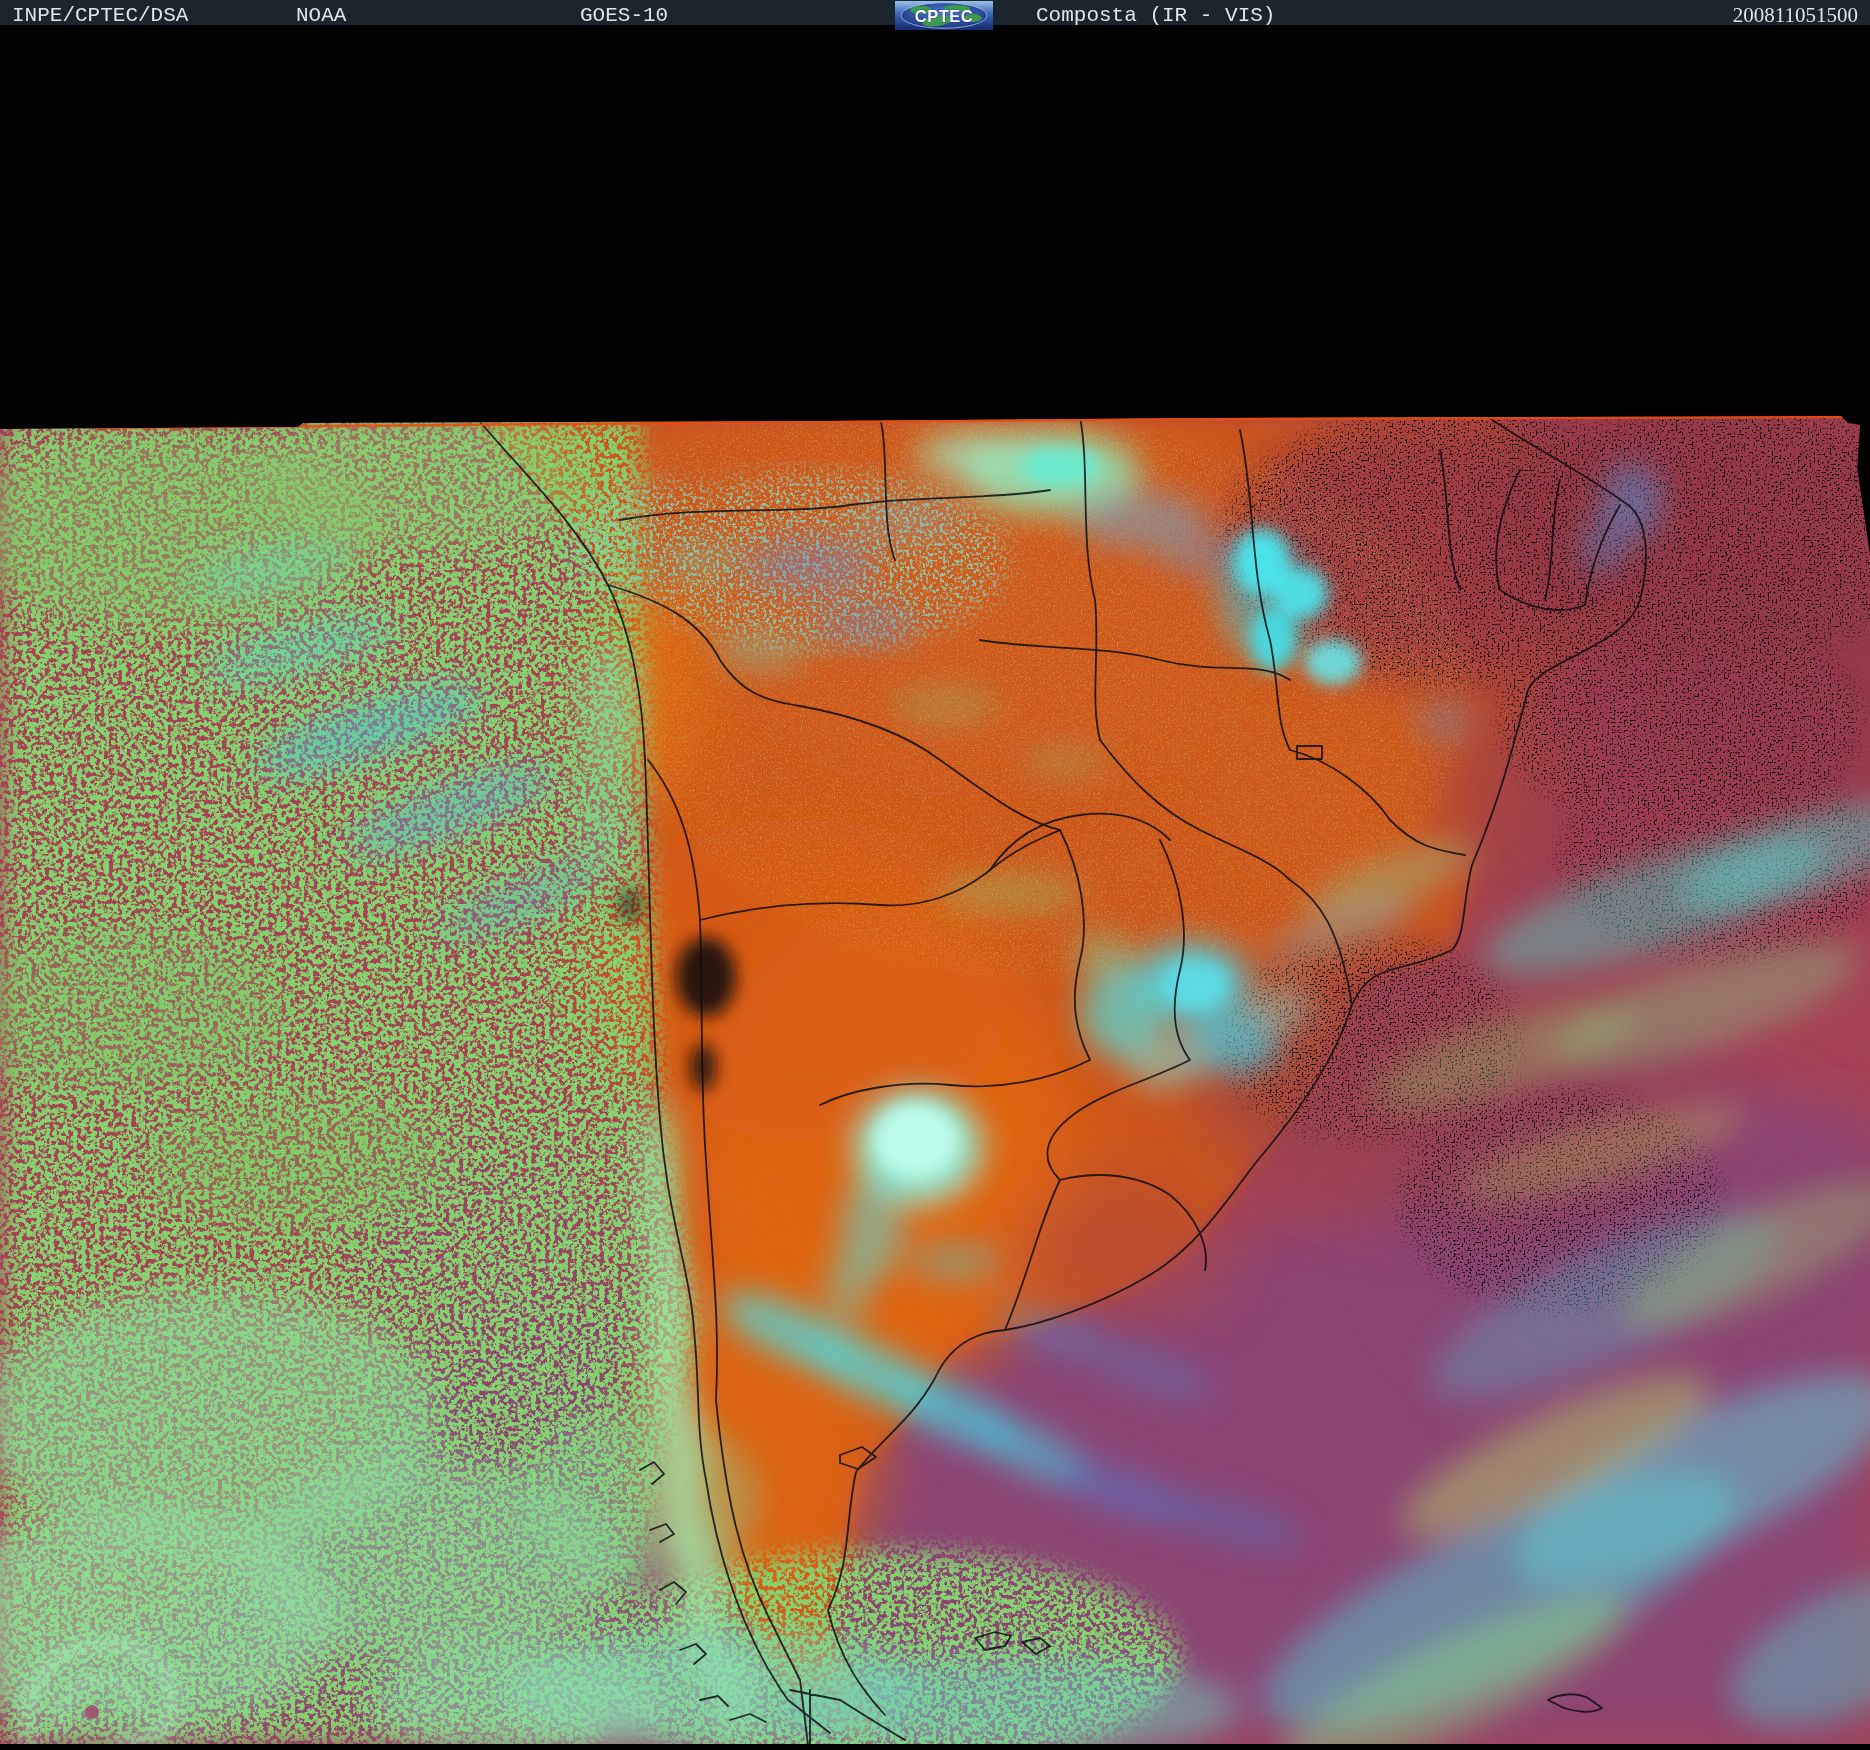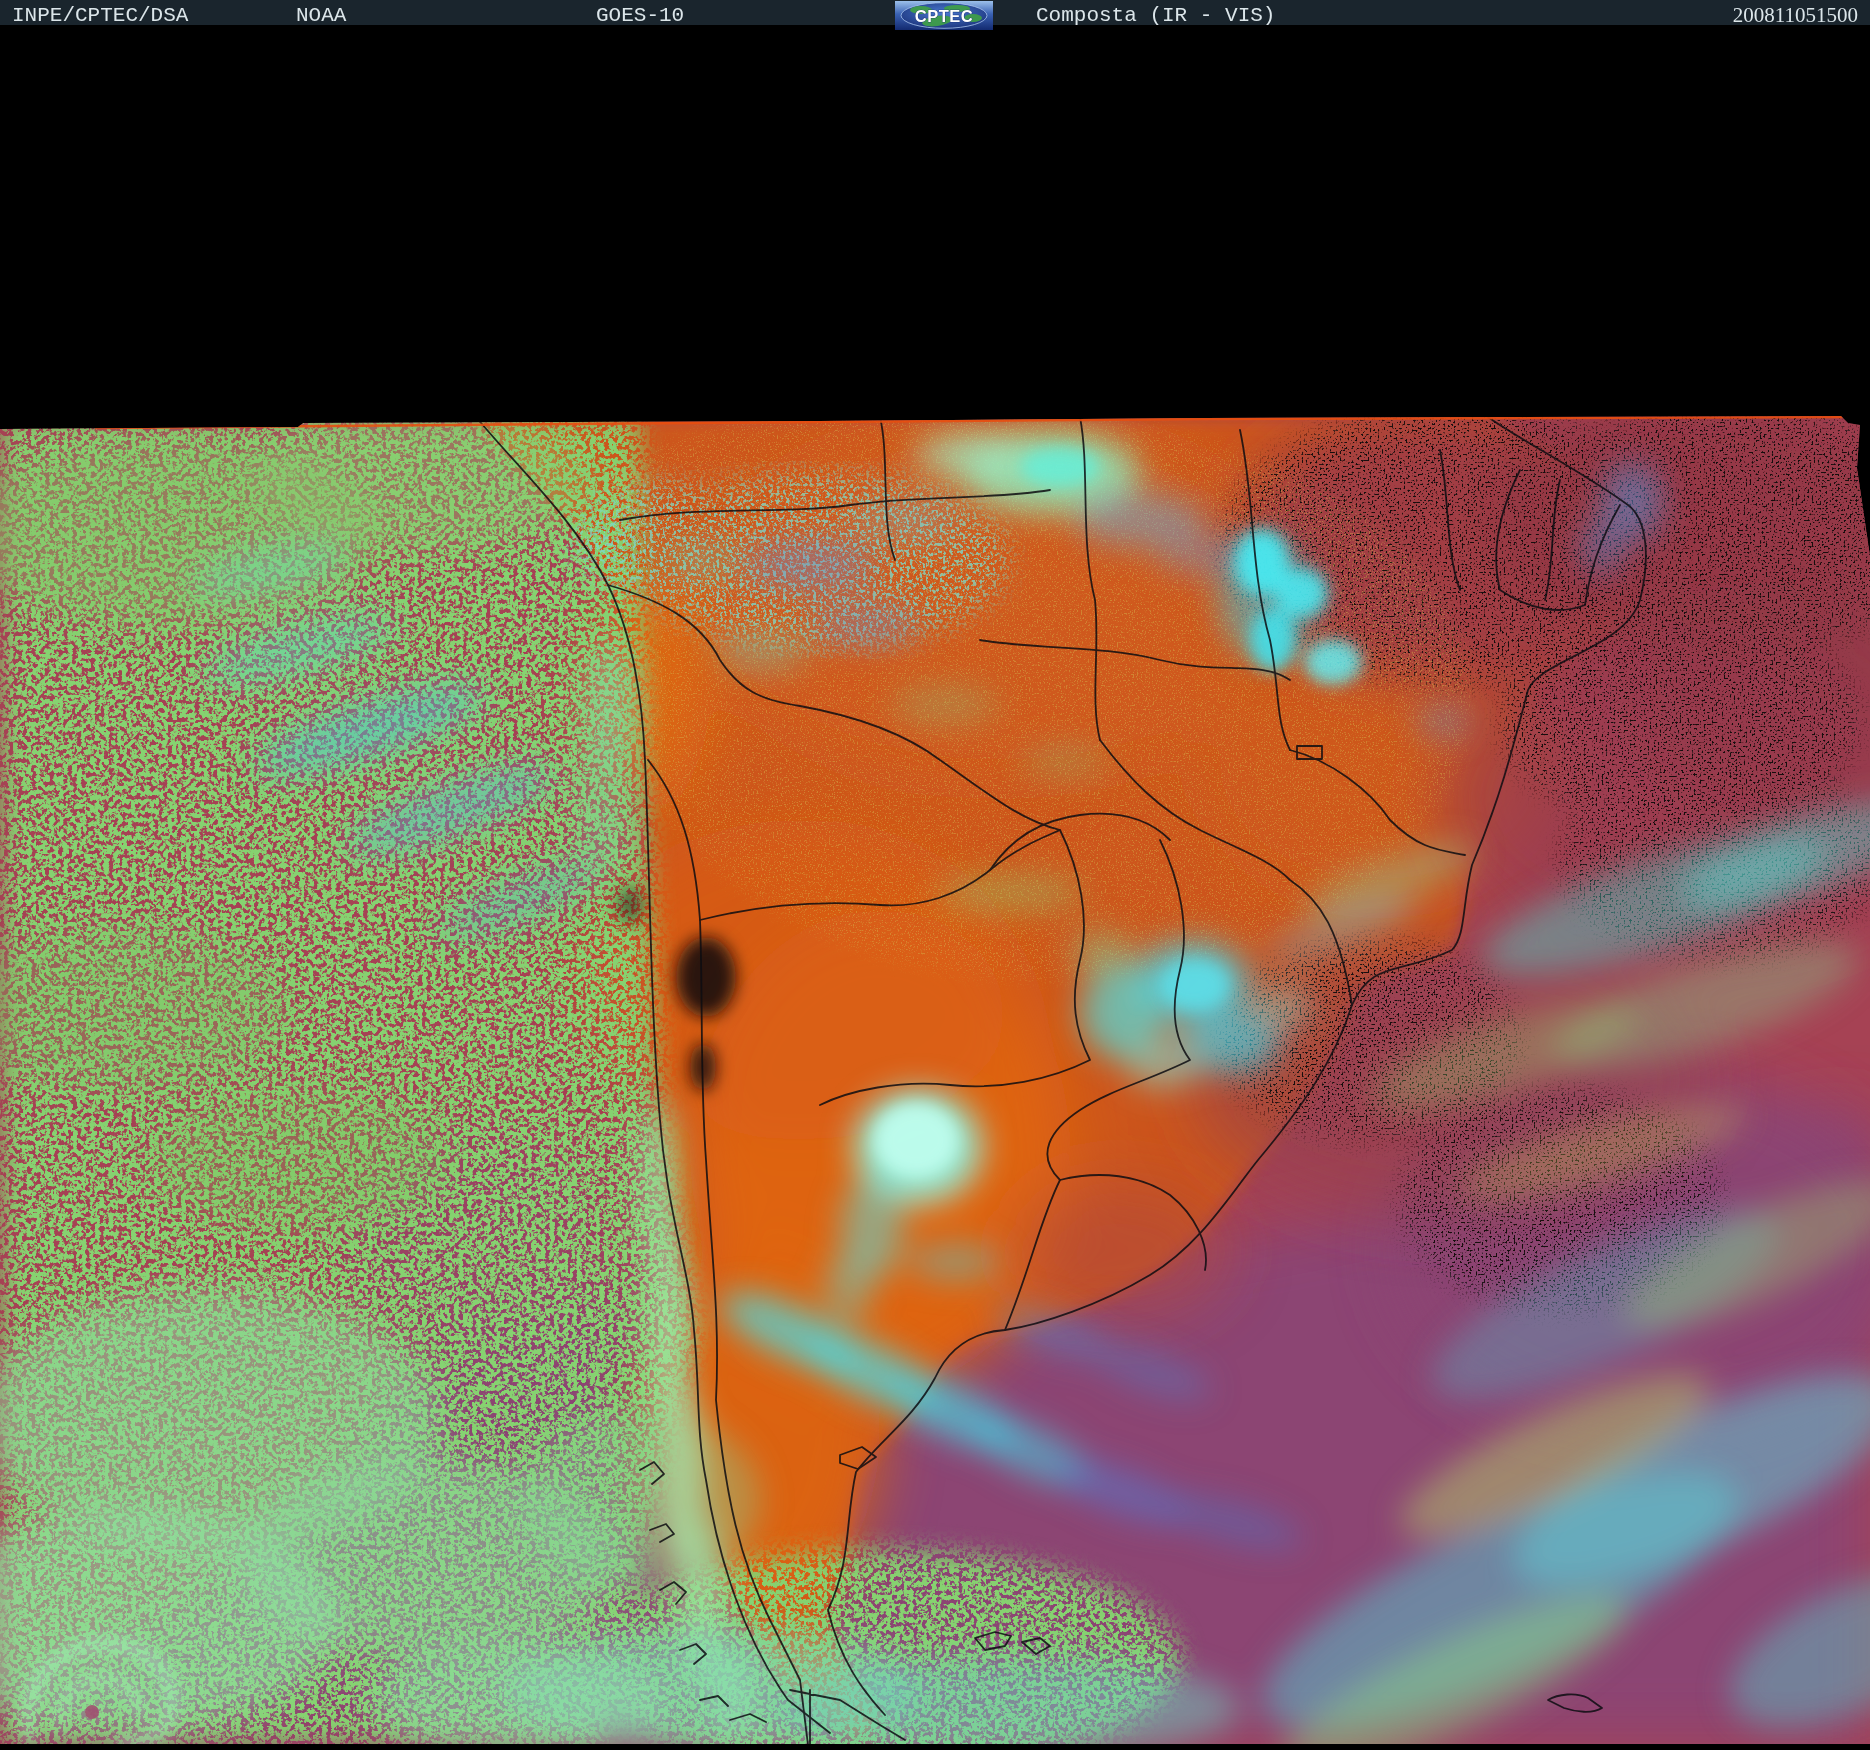--- a/index.html
+++ b/index.html
@@ -2,21 +2,21 @@
 <html><head>
 <meta charset="utf-8">
 <style>
   html,body{margin:0;padding:0;background:#000;}
   .screen{position:relative;width:1870px;height:1750px;background:#000;overflow:hidden;
           font-family:"Liberation Mono","DejaVu Sans Mono",monospace;}
   .topbar{position:absolute;left:0;top:0;width:1870px;height:25px;background:#1a252d;}
   .topbar span{position:absolute;top:0;line-height:31px;font-size:21px;color:#dce6ea;white-space:pre;}
   .t-agency{left:12px;}
   .t-noaa{left:296px;}
-  .t-sat{left:596px;}
+  .t-sat{left:580px;}
   .t-product{left:1036px;}
   .t-time{right:12px;font-family:Liberation Serif, serif;}
   .logo{position:absolute;left:895px;top:1px;width:98px;height:29px;}
   .sat{position:absolute;left:0;top:0;}
 </style>
 </head>
 <body>
 
 <div class="screen">
 

